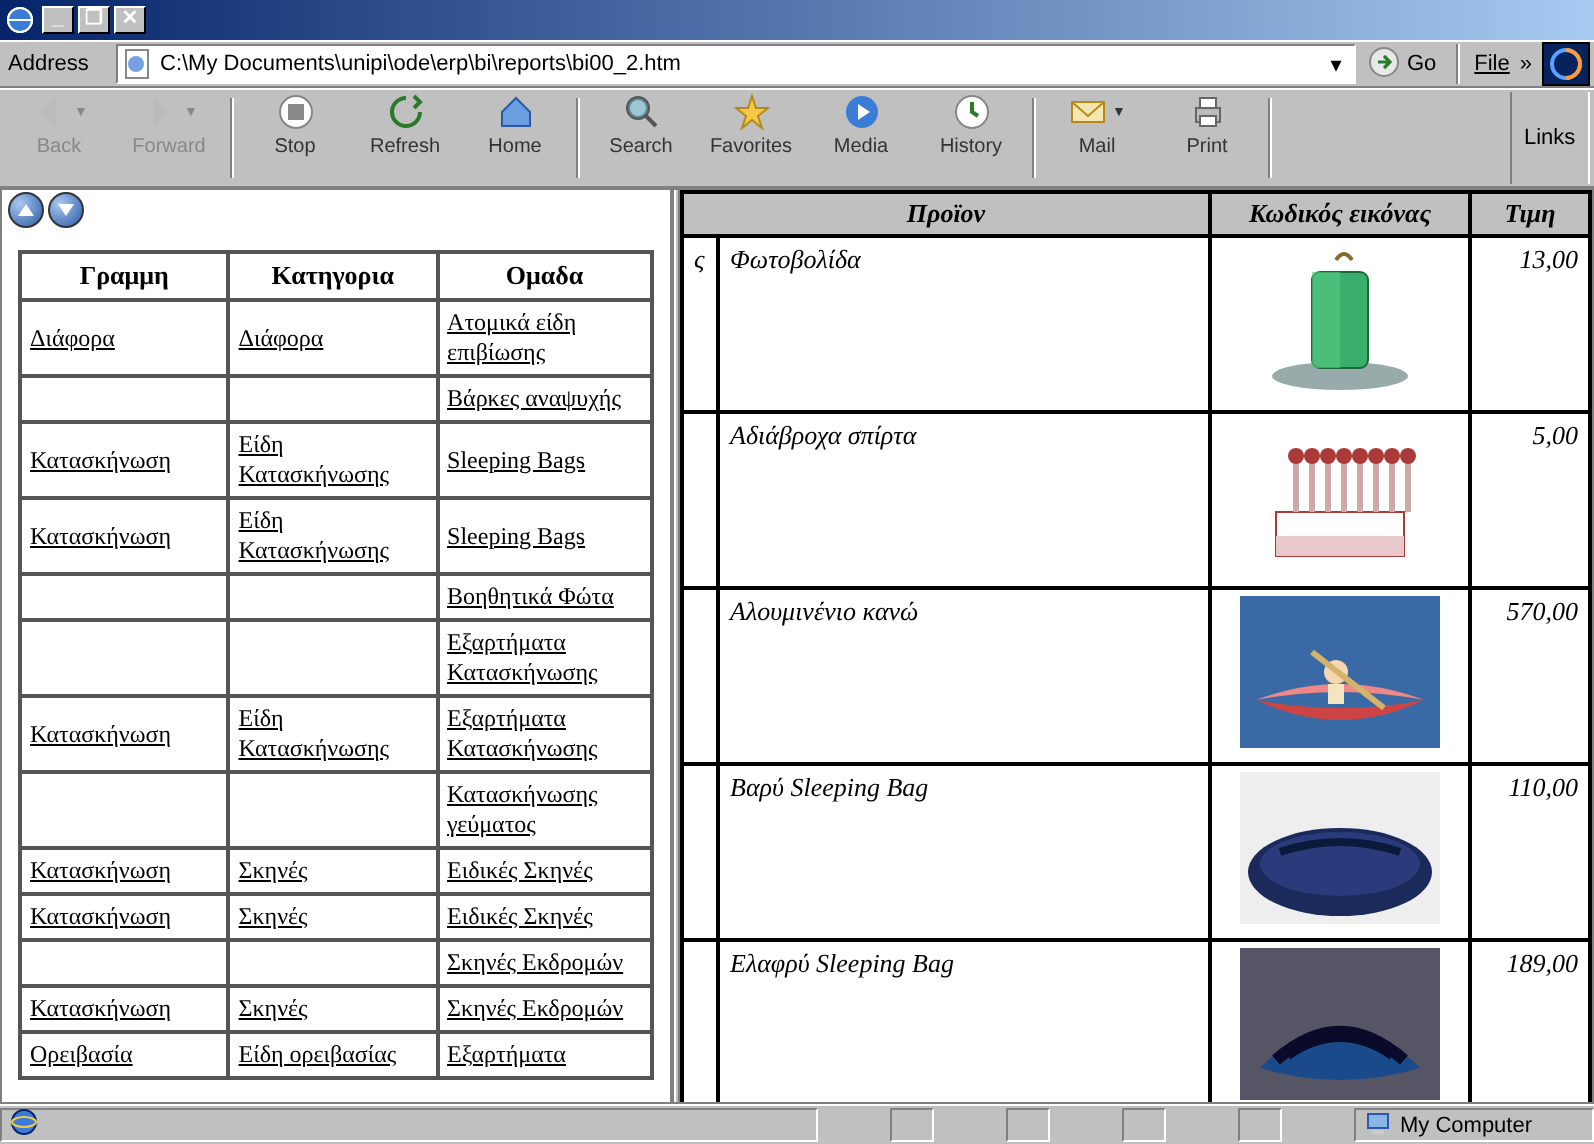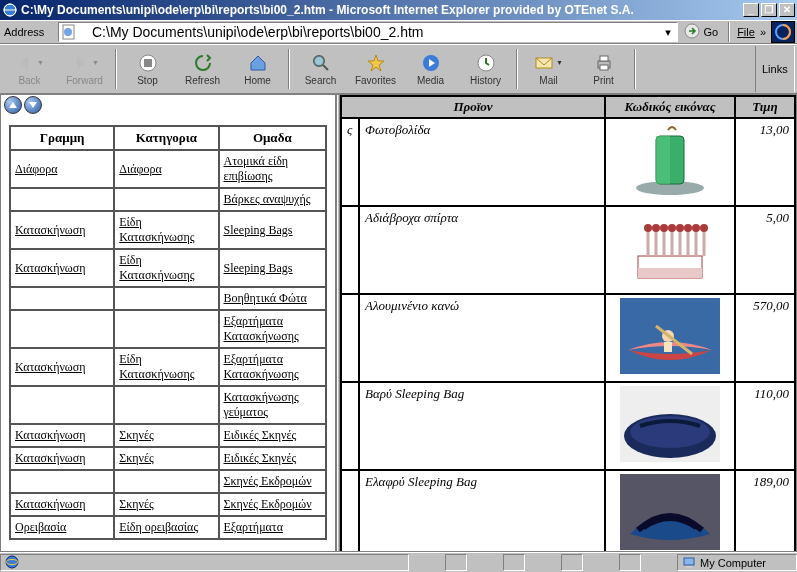--- a/index.html
+++ b/index.html
@@ -35,35 +35,35 @@
     height:24px; background:#c0c0c0; display:flex; align-items:center;
     border-top:1px solid #fff; border-bottom:1px solid #808080; padding:1px 2px;
   }
   .addrlabel { margin:0 4px 0 2px; width:50px; }
   .addrbox {
     flex:1; height:20px; background:#fff; border:1px solid #808080;
     border-right-color:#fff; border-bottom-color:#fff;
     display:flex; align-items:center; padding:0 2px;
   }
   .addrbox .ie-icon { width:16px; height:16px; margin-right:3px; }
-  .addrbox .path { flex:1; font-size:14px;margin-left:12px; }
+  .addrbox .path { flex:1; font-size:11px; }
   .addrbox .dd { width:15px; text-align:center; }
   .gobtn { margin:0 6px; display:flex; align-items:center; gap:3px; }
   .menuitem { margin:0 3px; text-decoration:underline; }
   .addrcap { width:24px; height:22px; background:#06235e; border:1px solid #000;
     display:flex; align-items:center; justify-content:center; margin-left:3px;}
   .addrcap svg { width:18px; height:18px; }
   .toolbar {
     height:50px; background:#c0c0c0; display:flex; align-items:center;
     border-top:1px solid #fff; border-bottom:1px solid #808080;
     padding:0 2px;
   }
   .tbtn {
     width:55px; height:46px; display:flex; flex-direction:column;
-    align-items:center; justify-content:center; gap:2px; color:#333;
+    align-items:center; justify-content:flex-start; gap:2px; color:#333;
   }
   .tbtn.disabled { color:#888; }
   .tbtn .ticon { width:20px; height:20px; display:flex; align-items:center; justify-content:center; }
   .tbtn .tlbl { font-size:10px; }
   .tbtn .arrow { font-size:7px; margin-left:2px; }
   .tsep { width:2px; height:40px; border-left:1px solid #808080; border-right:1px solid #fff; margin:0 3px; }
   .linksbar { width:40px; display:flex; align-items:center; padding-left:6px; border-left:1px solid #808080; border-right:1px solid #fff; height:46px;}
   .content {
     position:absolute; top:94px; left:0; right:0; bottom:20px;
     background:#fff; display:flex; border:1px solid #808080;
@@ -126,21 +126,20 @@
 </head>
 <body>
 
 <div class="titlebar">
   <span class="icon">
     <svg viewBox="0 0 16 16">
         <circle cx="8" cy="8" r="6" fill="#3a7cd6" stroke="#fff"></circle>
         <path d="M2 8 h12 M8 2 a6 6 0 0 1 0 12 a6 6 0 0 1 0 -12" stroke="#fff" fill="none" stroke-width="1"></path>
       </svg>
   </span>
-  <span class="title">C:\My Documents\unipi\ode\erp\bi\reports\bi00_2.htm - Microsoft Internet Explorer provided by OTEnet S.A.</span>
   <div class="winbtns">
     <div class="winbtn">_</div>
     <div class="winbtn">❐</div>
     <div class="winbtn">✕</div>
   </div>
 </div>
 
 <div class="addrbar">
   <span class="addrlabel">Address</span>
   <div class="addrbox">

